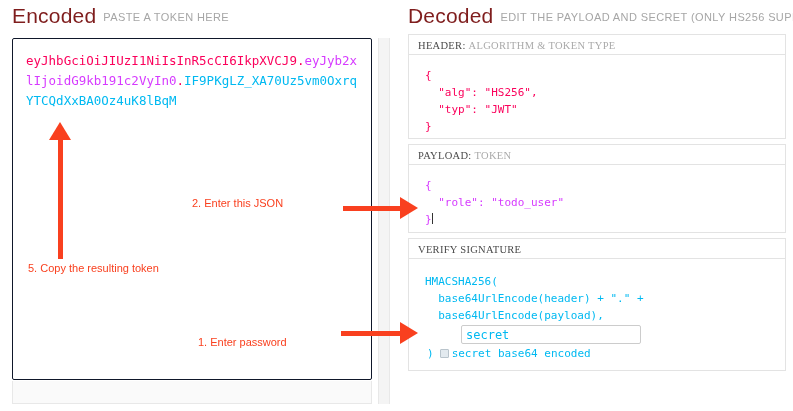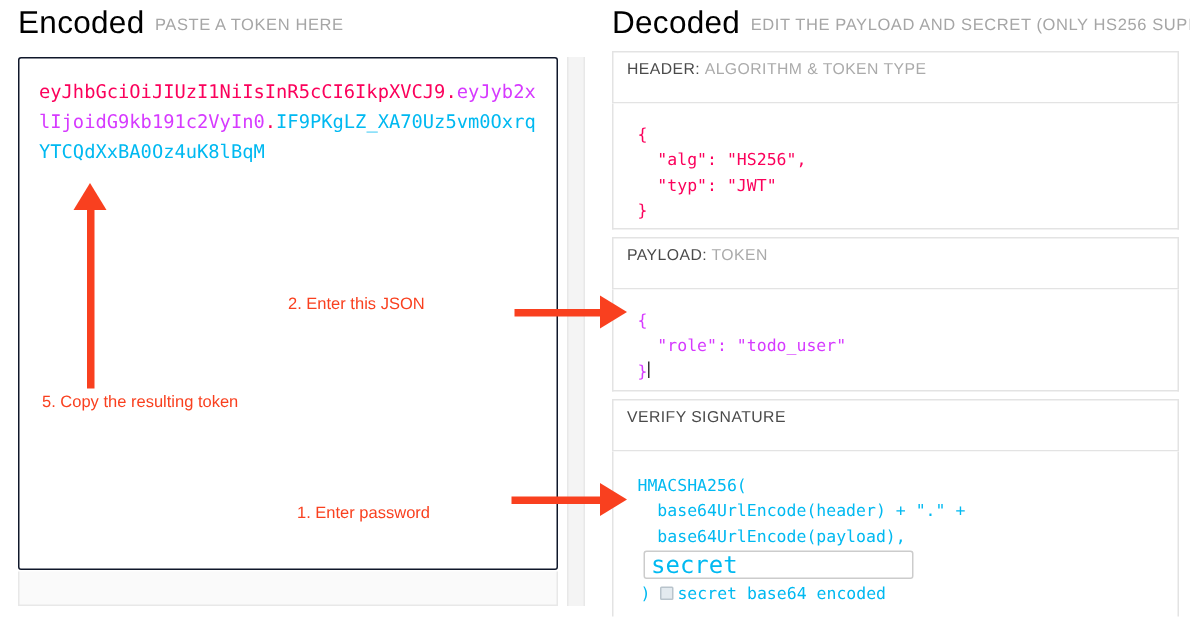--- a/index.html
+++ b/index.html
@@ -8,21 +8,21 @@
     width: 793px; height: 411px;
     background: #ffffff;
     font-family: "Liberation Sans", sans-serif;
     overflow: hidden;
   }
   #root { position: relative; width: 793px; height: 411px; background: #fff; }
 
   
   .col-head { position: absolute; white-space: nowrap; }
   .col-head .big {
-    font-size: 21px; color: #000000; font-weight: 400;
+    font-size: 21px; color: #7f1d1d; font-weight: 400;
     letter-spacing: 0.2px;
   }
   .col-head .sub {
     font-size: 11px; color: #a6a6a6; letter-spacing: 0.4px;
     margin-left: 7px; position: relative; top: -2px;
   }
 
   
   #encoded-panel {
     position: absolute; left: 12px; top: 38px;
@@ -52,22 +52,22 @@
     border-left: 1px solid #e8e8e8; border-right: 1px solid #e8e8e8;
   }
 
   
   #decoded-panel {
     position: absolute; left: 408px; top: 34px;
     width: 378px; height: 340px;
   }
   .section-label {
     border: 1px solid #e3e3e3; background: #ffffff;
-    padding: 5px 8px 16px 9px;
-    font-size: 10.5px; letter-spacing: 0.3px; white-space: nowrap;
+    padding: 5px 8px 3px 9px;
+    font-size: 10.5px; letter-spacing: 0.3px; white-space: nowrap; font-family: Liberation Serif, serif;
   }
   .section-label .lab-key { color: #4a4a4a; }
   .section-label .lab-val { color: #aaaaaa; margin-left: 3px; }
   .section-body {
     border: 1px solid #e3e3e3; border-top: none;
     background: #ffffff;
     font-family: "DejaVu Sans Mono", monospace;
     font-size: 11px; line-height: 17px;
     padding: 12px 10px 12px 16px;
     white-space: pre;
@@ -76,24 +76,24 @@
   #payload-body  { height: 68px; color: #d63aff; }
   #signature-body{ height: 112px; color: #00b9f1; padding-top: 14px; }
   .sec-gap { height: 5px; }
 
   .caret { display:inline-block; width:1px; height:11px;
            background:#333; vertical-align:-1px; }
 
   
   #secret-input {
     display: block; width: 180px; height: 19px;
-    margin: 1px 0 1px 4px;
+    margin: 1px 0 1px 36px;
     border: 1px solid #cccccc; border-radius: 2px;
     font-family: "DejaVu Sans Mono", monospace;
-    font-size: 16px; color: #00b9f1;
+    font-size: 12px; color: #00b9f1;
     padding: 0 4px; background: #fff; outline: none;
   }
   #b64-row { margin-left: 2px; text-align: right; }
   #b64-checkbox {
     display: inline-block; width: 9px; height: 9px;
     border: 1px solid #b9c4cc; background: #e3eaef;
     vertical-align: -1px; margin: 0 3px 0 6px; border-radius: 1px;
   }
 
   

